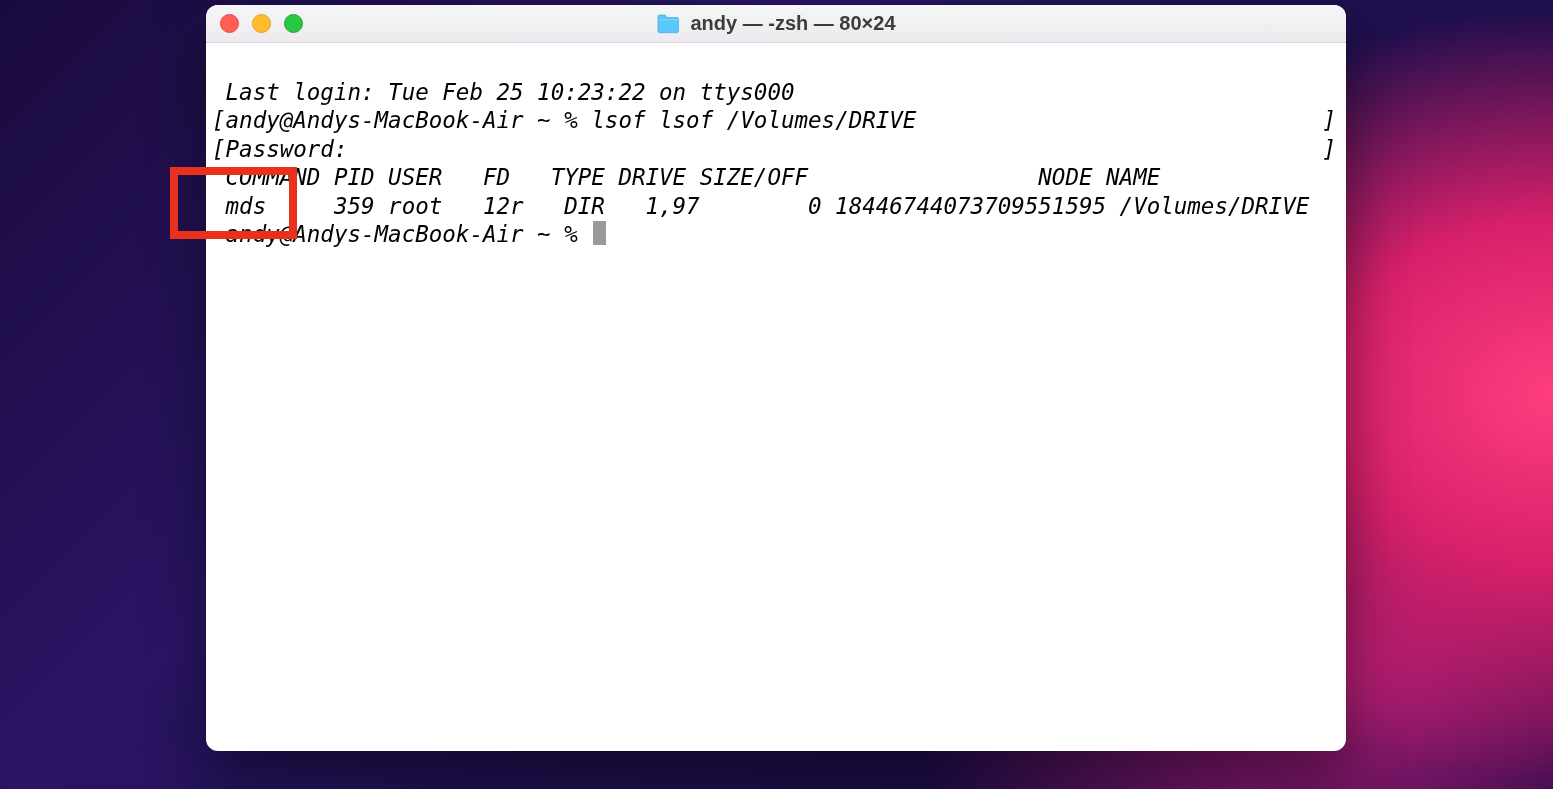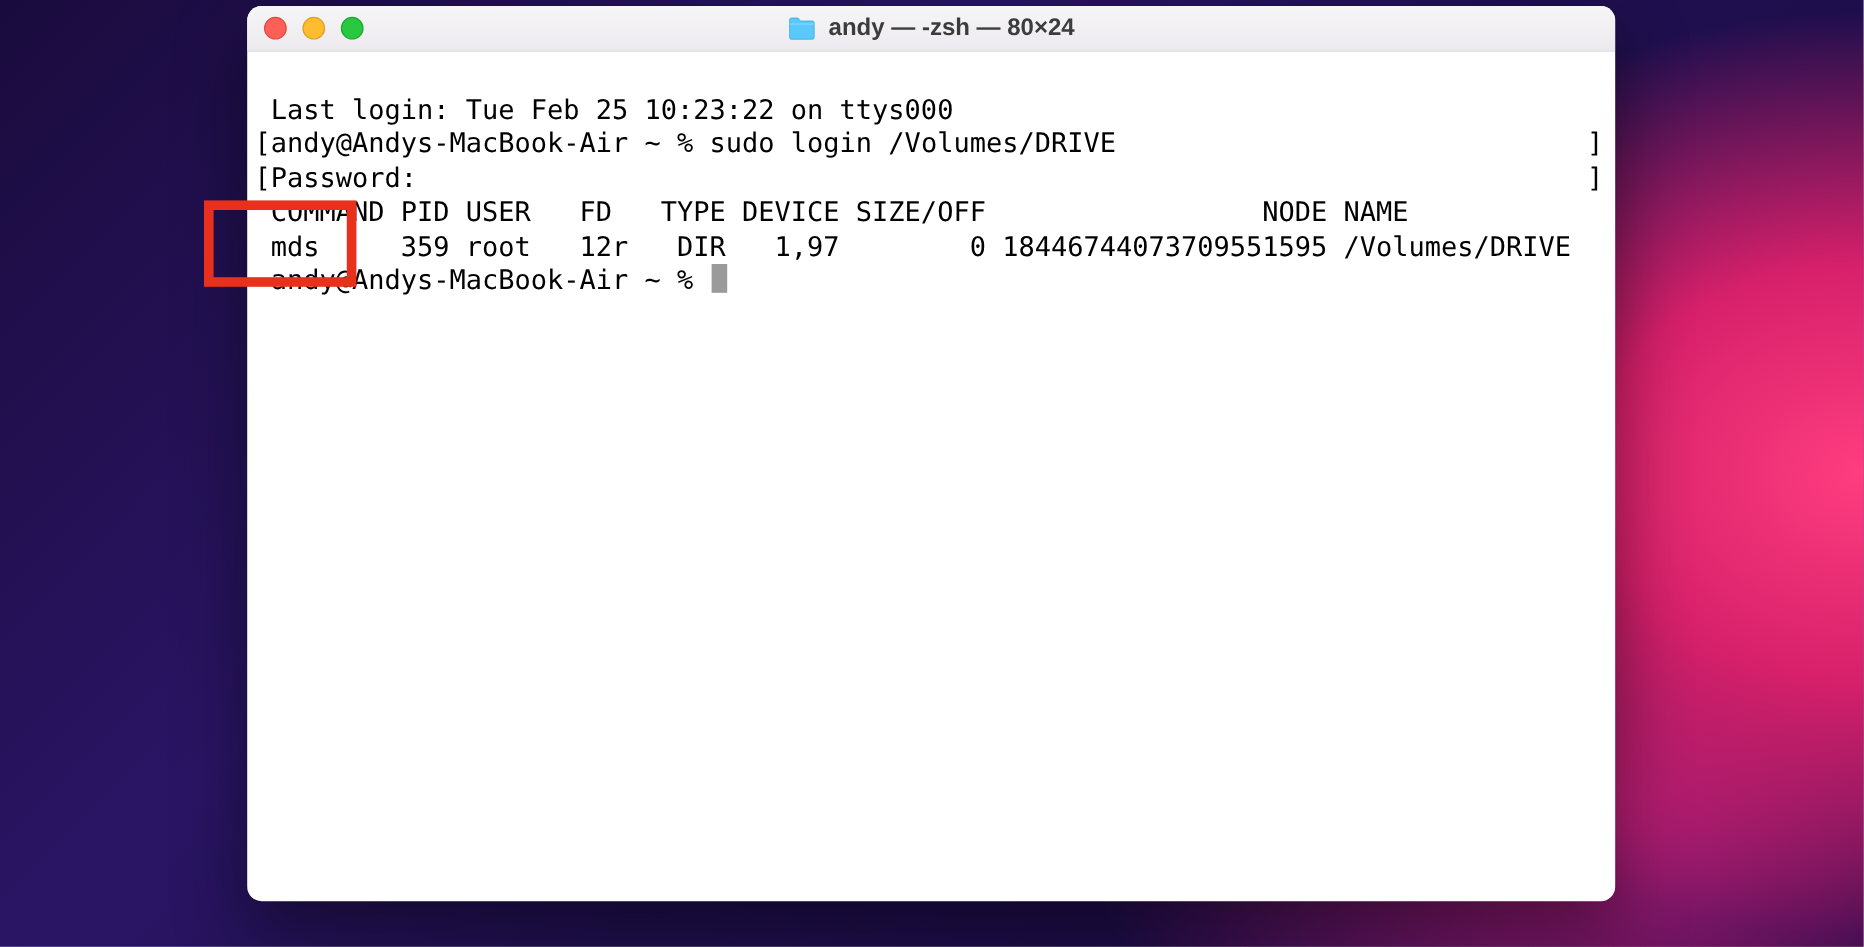--- a/index.html
+++ b/index.html
@@ -72,21 +72,21 @@
       padding: 6px 6px 6px 6px;
       font-family: "SF Mono", ui-monospace, Menlo, Monaco, Consolas, monospace;
       font-size: 22.5px;
       line-height: 28.5px;
       color: #000;
       white-space: pre;
       letter-spacing: 0;
       overflow: hidden;
       position: relative;
     }
-    .terminal-body .line { white-space: pre; }
+    .terminal-body .line { white-space: pre; font-style: italic; }
     .right-bracket { color:#000; }
 
     .cursor-block {
       display: inline-block;
       width: 13px;
       height: 24px;
       background: #9a9a9a;
       vertical-align: -3px;
       margin-left: 2px;
     }
@@ -110,20 +110,20 @@
           <path d="M2 2.5 C2 1.7 2.7 1 3.5 1 L9 1 L11 3.5 L21 3.5 C22 3.5 22.5 4.2 22.5 5 L22.5 17 C22.5 18 21.8 18.7 21 18.7 L3.5 18.7 C2.6 18.7 2 18 2 17 Z" fill="#5ac8fa" stroke="#2aa8e0" stroke-width="0.6"></path>
           <path d="M2 6 L22.5 6" stroke="#8fdcff" stroke-width="0.8"></path>
         </svg>
       </span>
       <span>andy — -zsh — 80×24</span>
     </div>
   </div>
 
   <div class="terminal-body">
 <span class="line"> <span>Last login: Tue Feb 25 10:23:22 on ttys000</span></span>
-<span class="line"><span>[</span><span>andy@Andys-MacBook-Air ~ % </span><span>sudo login /Volumes/DRIVE</span><span style="float:right; padding-right:4px;" class="right-bracket">]</span></span>
+<span class="line"><span>[</span><span>andy@Andys-MacBook-Air ~ % </span><span>lsof lsof /Volumes/DRIVE</span><span style="float:right; padding-right:4px;" class="right-bracket">]</span></span>
 <span class="line"><span>[</span><span>Password:</span><span style="float:right; padding-right:4px;" class="right-bracket">]</span></span>
-<span class="line"> <span>COMMAND PID USER   FD   TYPE DEVICE SIZE/OFF                 NODE NAME</span></span>
+<span class="line"> <span>COMMAND PID USER   FD   TYPE DRIVE SIZE/OFF                 NODE NAME</span></span>
 <span class="line"> <span>mds     359 root   12r   DIR   1,97        0 18446744073709551595 /Volumes/DRIVE</span></span>
 <span class="line"> <span>andy@Andys-MacBook-Air ~ % </span><span class="cursor-block"></span></span>
   </div>
 
 </div>
 
 </body></html>

